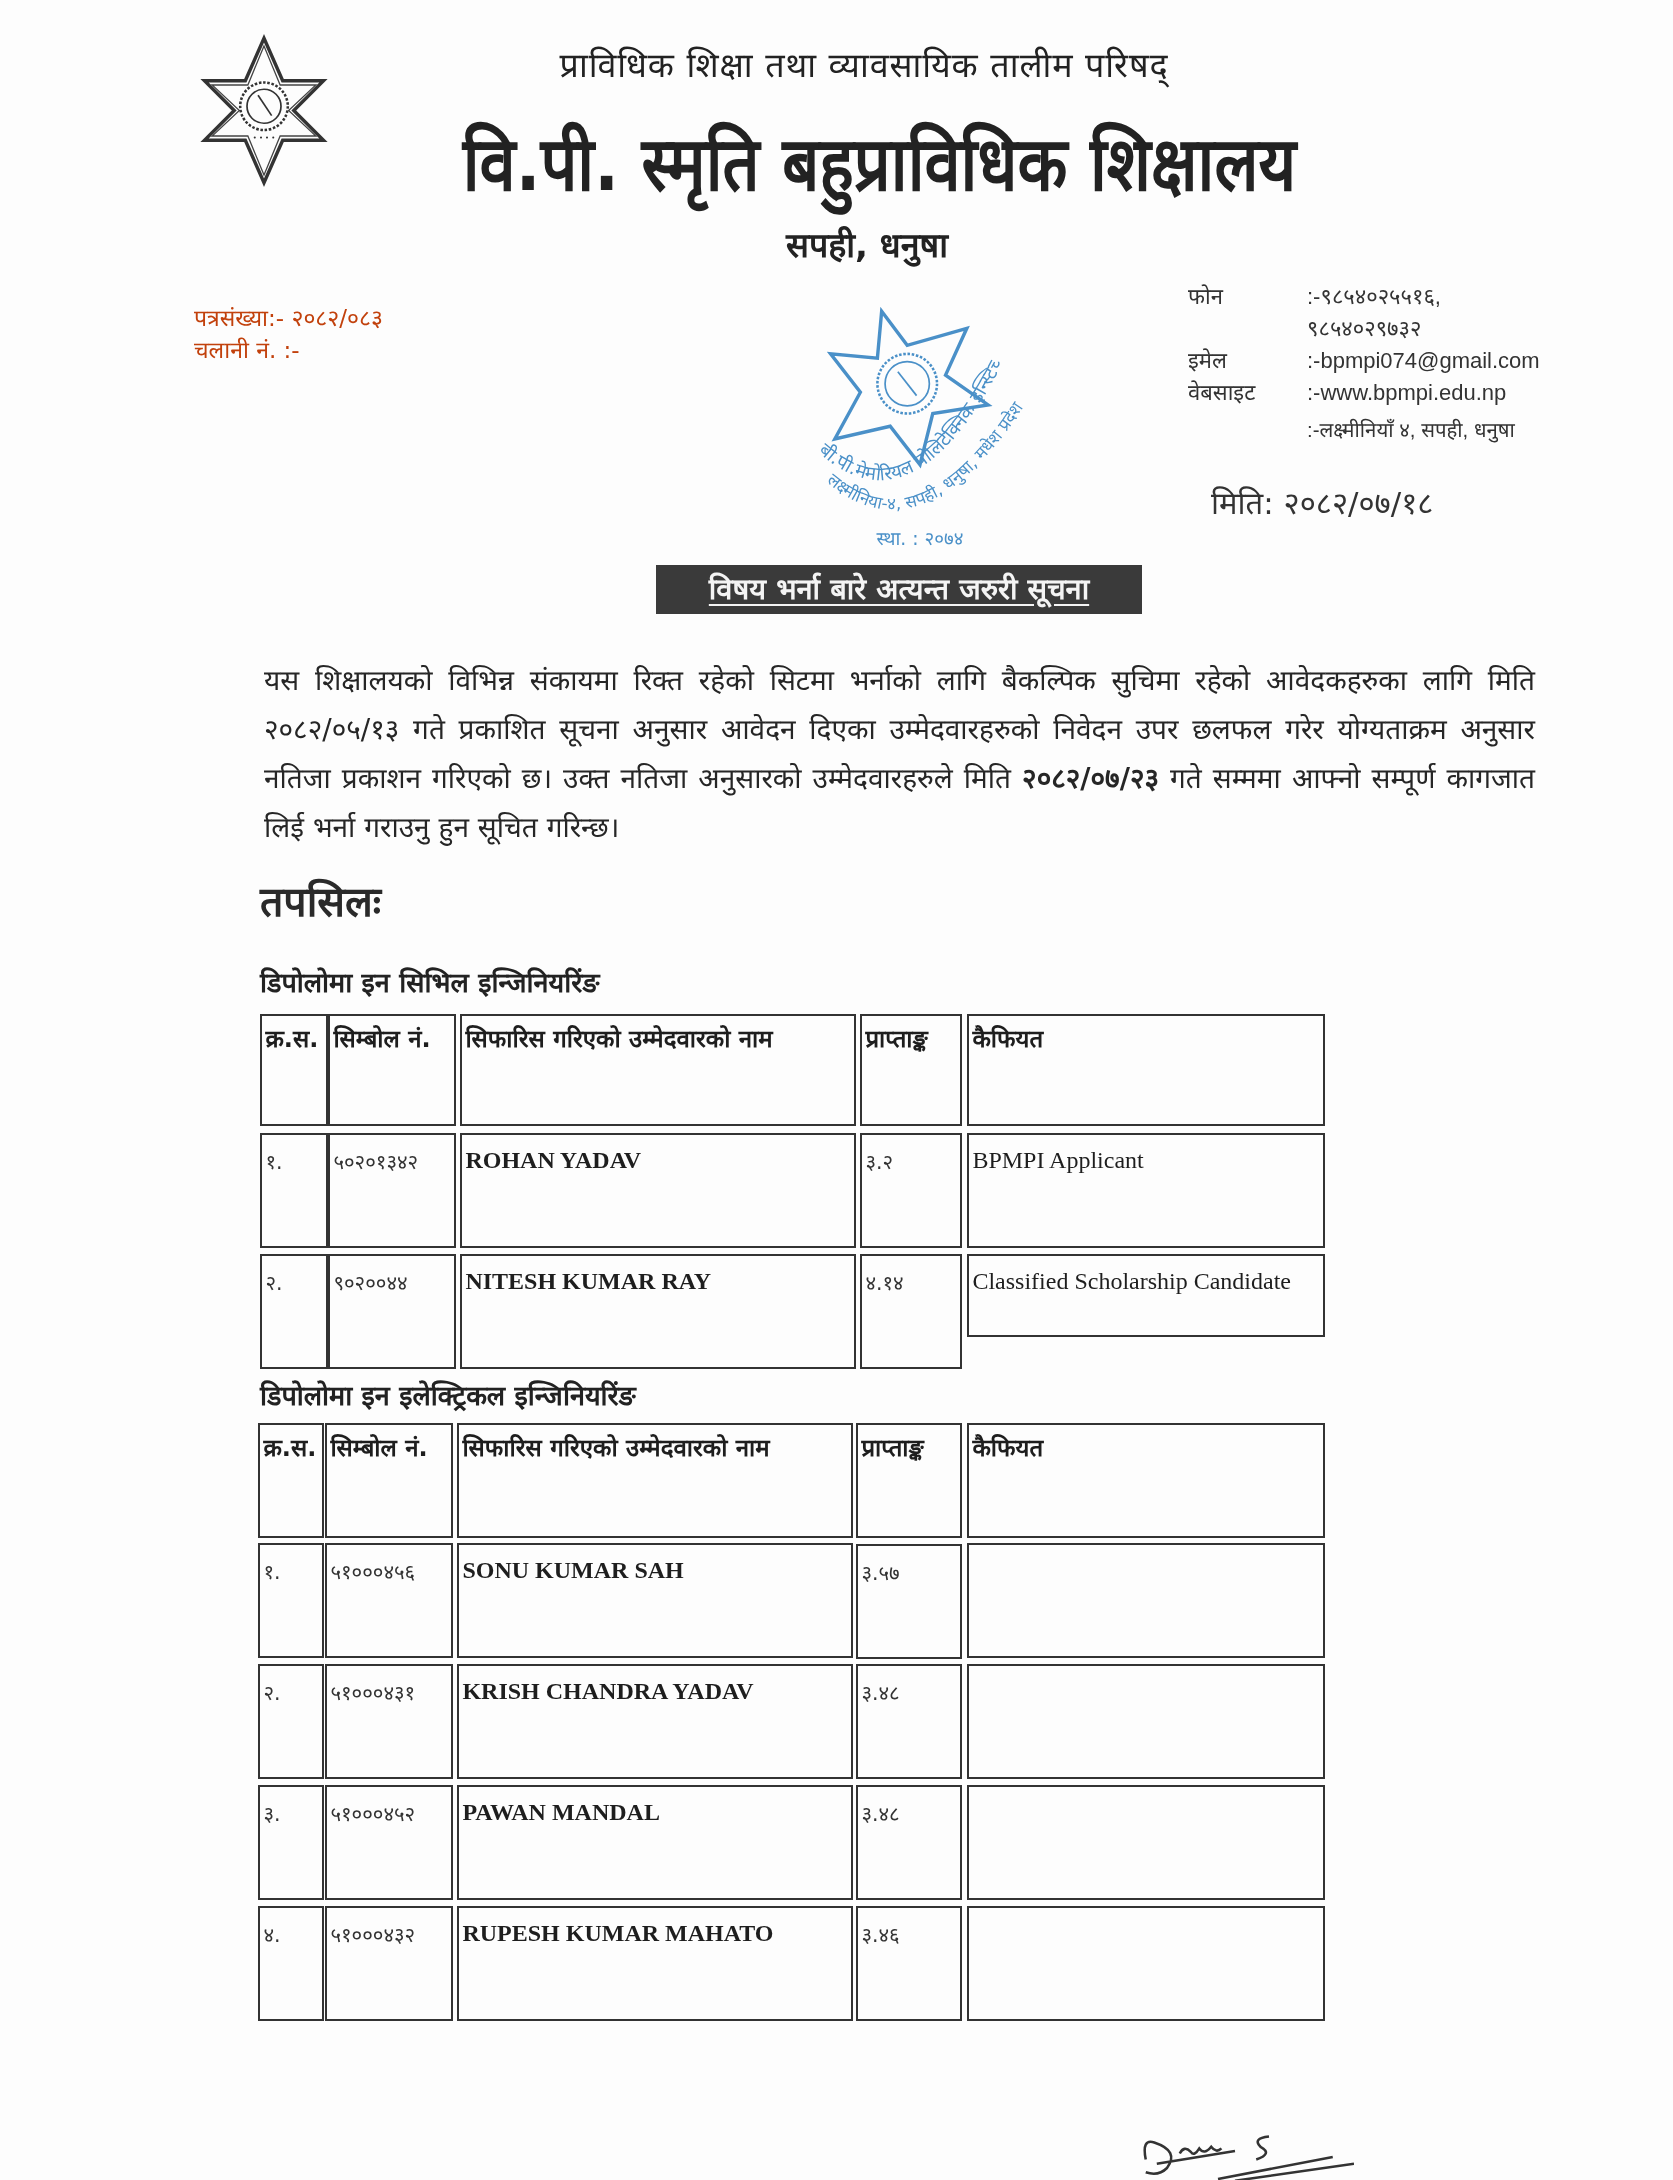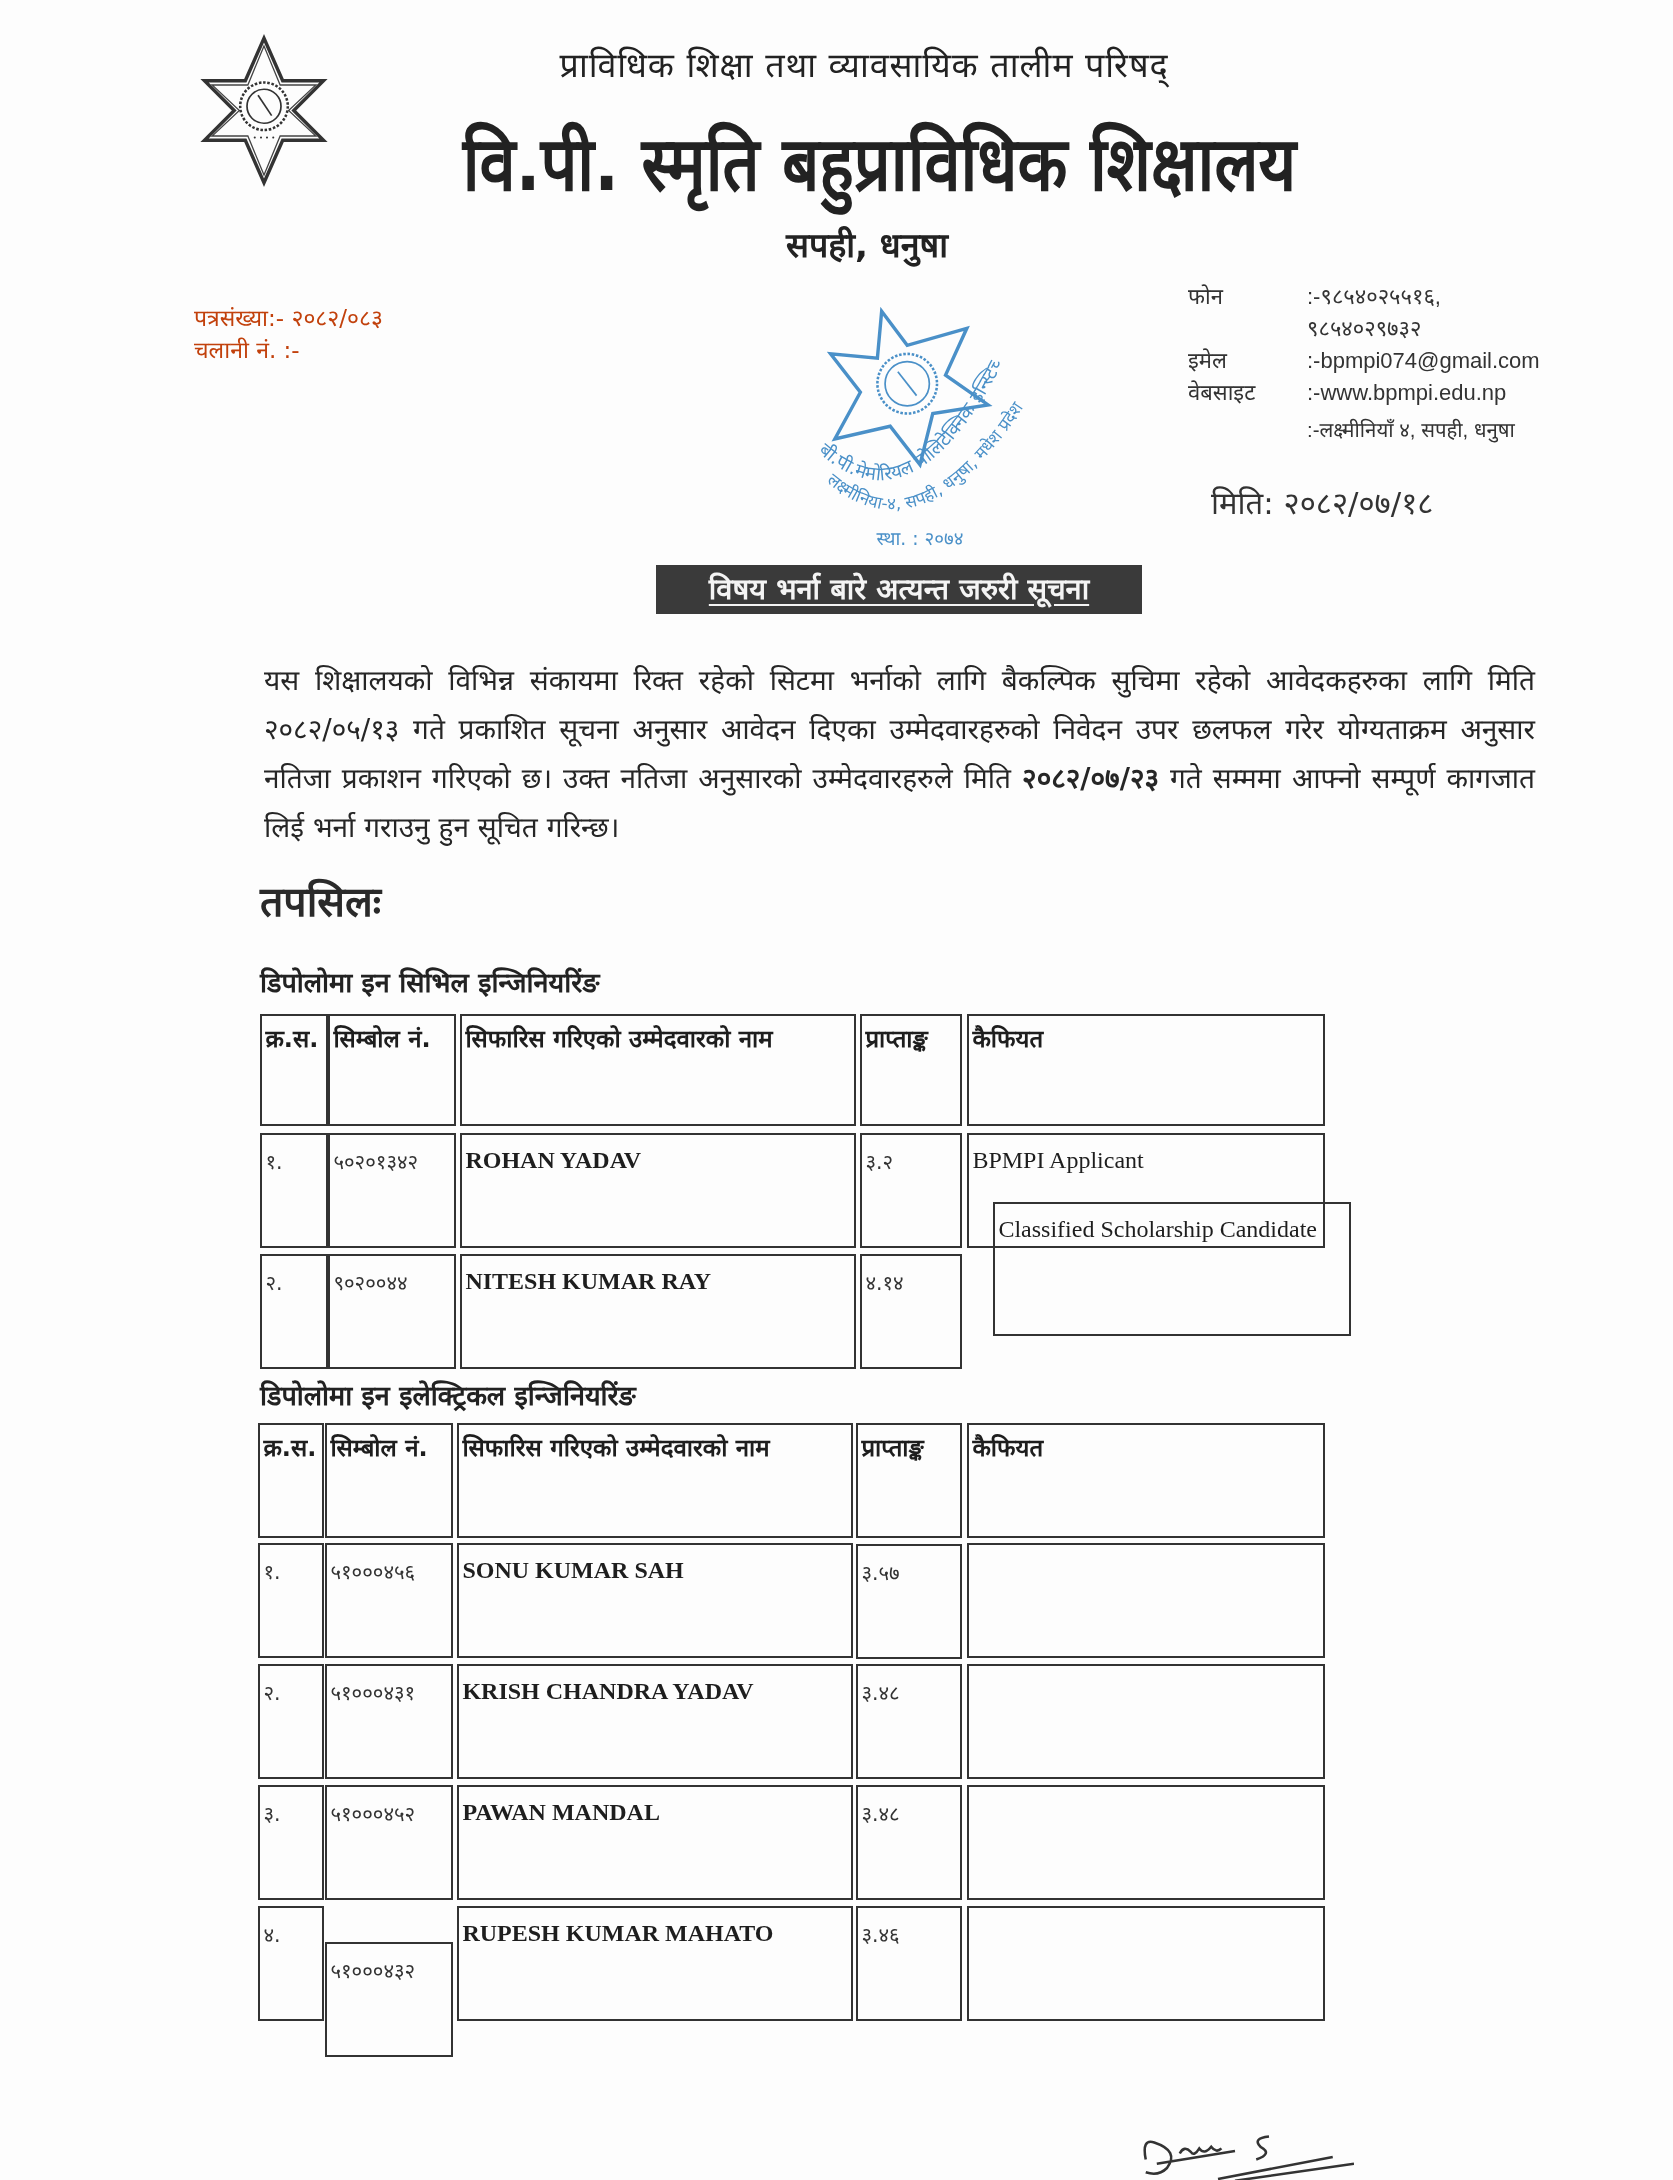--- a/index.html
+++ b/index.html
@@ -126,21 +126,21 @@
     <div class="cell hdr" style="left: 967px; width: 358px; top: 1014px; height: 112px;">कैफियत</div>
     <div class="cell num" style="left: 260px; width: 68px; top: 1133px; height: 115px;">१.</div>
     <div class="cell num" style="left: 328px; width: 128px; top: 1133px; height: 115px;">५०२०१३४२</div>
     <div class="cell name" style="left: 460px; width: 396px; top: 1133px; height: 115px;">ROHAN YADAV</div>
     <div class="cell num" style="left: 860px; width: 102px; top: 1133px; height: 115px;">३.२</div>
     <div class="cell remark" style="left: 967px; width: 358px; top: 1133px; height: 115px;">BPMPI Applicant</div>
     <div class="cell num" style="left: 260px; width: 68px; top: 1254px; height: 115px;">२.</div>
     <div class="cell num" style="left: 328px; width: 128px; top: 1254px; height: 115px;">९०२००४४</div>
     <div class="cell name" style="left: 460px; width: 396px; top: 1254px; height: 115px;">NITESH KUMAR RAY</div>
     <div class="cell num" style="left: 860px; width: 102px; top: 1254px; height: 115px;">४.१४</div>
-    <div class="cell remark" style="left: 967px; width: 358px; top: 1202px; height: 134px; margin-left: 26px;">Classified Scholarship Candidate</div>
+    <div class="cell remark" style="left: 967px; width: 358px; top: 1254px; height: 83px;">Classified Scholarship Candidate</div>
   </div>
 
 <div class="abs sec-title" style="top:1376px">डिपोलोमा इन इलेक्ट्रिकल इन्जिनियरिंङ</div>
 <div class="tbl" id="tbl1">
     <div class="cell hdr" style="left: 258px; width: 66px; top: 1423px; height: 115px;">क्र.स.</div>
     <div class="cell hdr" style="left: 325px; width: 128px; top: 1423px; height: 115px;">सिम्बोल नं.</div>
     <div class="cell hdr" style="left: 457px; width: 396px; top: 1423px; height: 115px;">सिफारिस गरिएको उम्मेदवारको नाम</div>
     <div class="cell hdr" style="left: 856px; width: 106px; top: 1423px; height: 115px;">प्राप्ताङ्क</div>
     <div class="cell hdr" style="left: 967px; width: 358px; top: 1423px; height: 115px;">कैफियत</div>
     <div class="cell num" style="left: 258px; width: 66px; top: 1543px; height: 115px;">१.</div>
@@ -152,21 +152,21 @@
     <div class="cell num" style="left: 325px; width: 128px; top: 1664px; height: 115px;">५१०००४३१</div>
     <div class="cell name" style="left: 457px; width: 396px; top: 1664px; height: 115px;">KRISH CHANDRA YADAV</div>
     <div class="cell num" style="left: 856px; width: 106px; top: 1664px; height: 115px;">३.४८</div>
     <div class="cell remark" style="left: 967px; width: 358px; top: 1664px; height: 115px;"></div>
     <div class="cell num" style="left: 258px; width: 66px; top: 1785px; height: 115px;">३.</div>
     <div class="cell num" style="left: 325px; width: 128px; top: 1785px; height: 115px;">५१०००४५२</div>
     <div class="cell name" style="left: 457px; width: 396px; top: 1785px; height: 115px;">PAWAN MANDAL</div>
     <div class="cell num" style="left: 856px; width: 106px; top: 1785px; height: 115px;">३.४८</div>
     <div class="cell remark" style="left: 967px; width: 358px; top: 1785px; height: 115px;"></div>
     <div class="cell num" style="left: 258px; width: 66px; top: 1906px; height: 115px;">४.</div>
-    <div class="cell num" style="left: 325px; width: 128px; top: 1906px; height: 115px; margin-top: 36px;">५१०००४३२</div>
+    <div class="cell num" style="left: 325px; width: 128px; top: 1906px; height: 115px;">५१०००४३२</div>
     <div class="cell name" style="left: 457px; width: 396px; top: 1906px; height: 115px;">RUPESH KUMAR MAHATO</div>
     <div class="cell num" style="left: 856px; width: 106px; top: 1906px; height: 115px;">३.४६</div>
     <div class="cell remark" style="left: 967px; width: 358px; top: 1906px; height: 115px;"></div>
   </div>
 
 <div class="abs signature">
   <svg width="221" height="77" viewBox="0 0 260 90">
     <path d="M15 65 Q10 40 25 45 Q55 55 40 75 Q30 85 15 80 M28 70 L120 55" stroke="#333" stroke-width="3" fill="none"></path>
     <path d="M55 58 Q60 48 68 56 Q72 62 78 52 Q84 60 92 50 Q98 58 104 52" stroke="#333" stroke-width="3" fill="none"></path>
     <path d="M160 38 Q140 40 150 50 Q165 58 145 65" stroke="#333" stroke-width="3" fill="none"></path>

